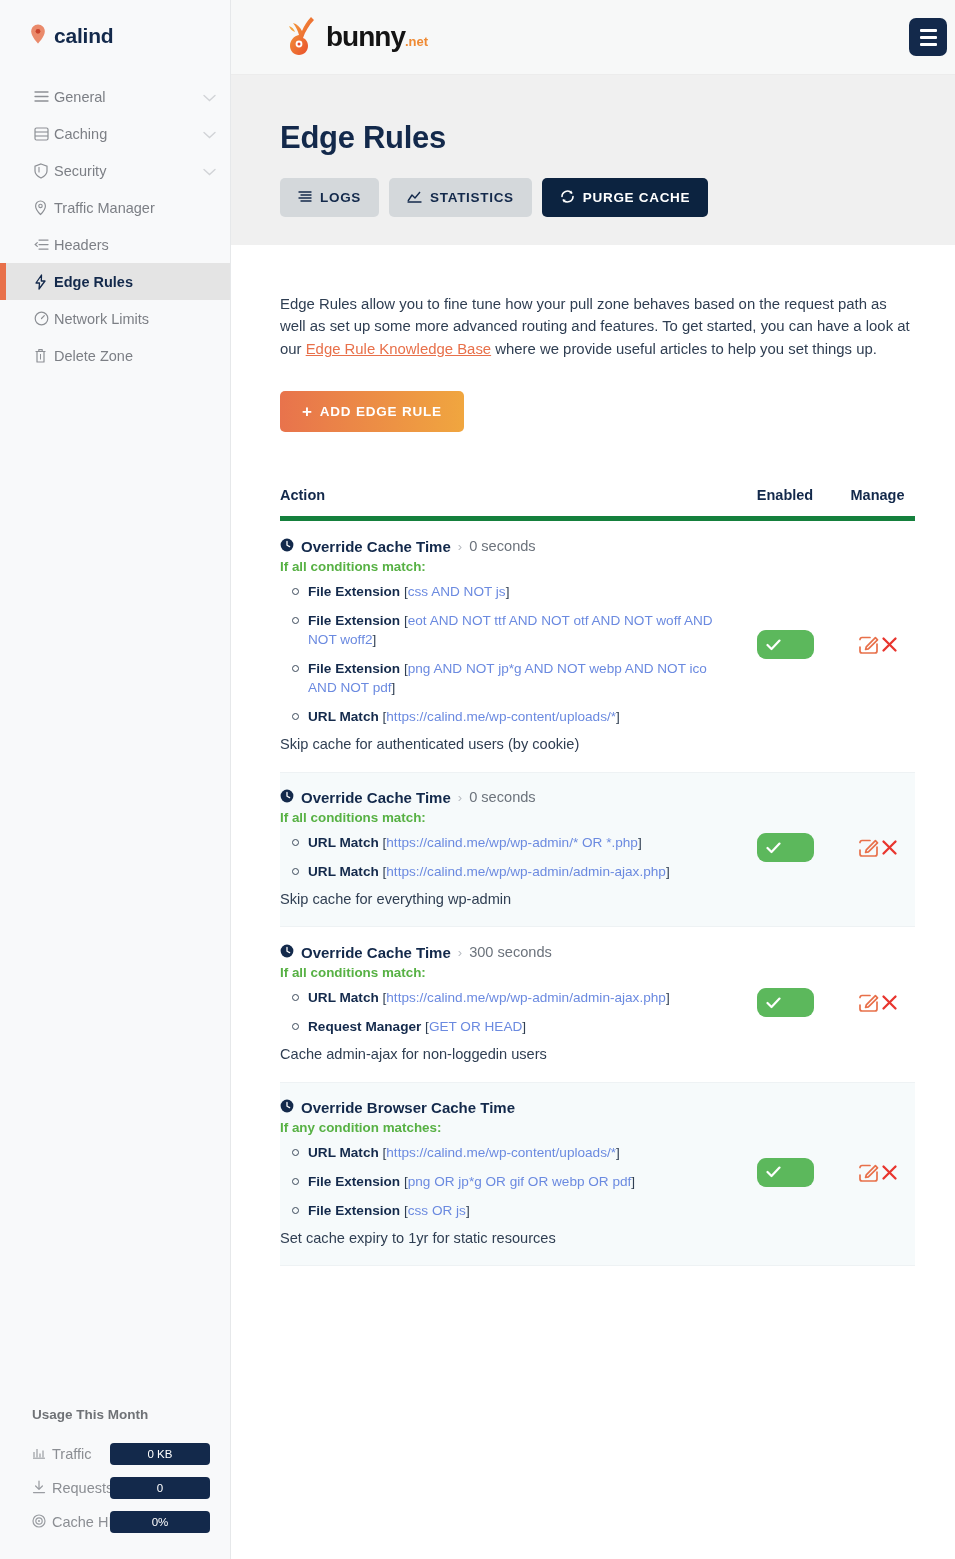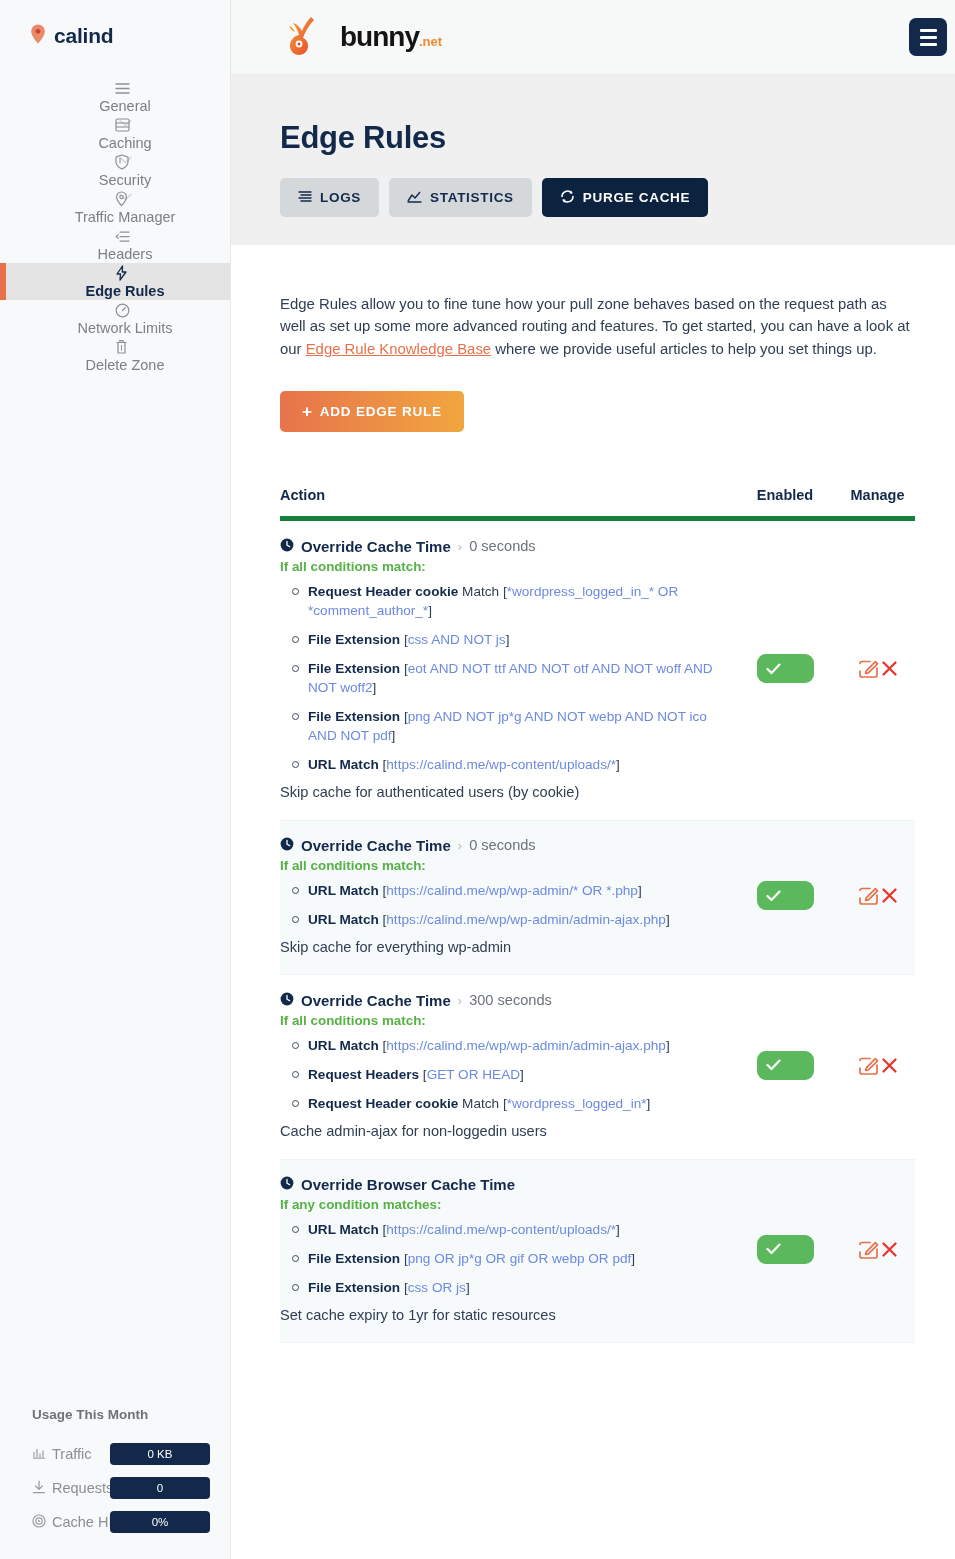--- a/index.html
+++ b/index.html
@@ -30,21 +30,20 @@
     letter-spacing: -0.2px;
   }
   .nav { margin-top: 22px; }
   .nav-item {
     display: flex; align-items: center;
     height: 37px;
     padding-left: 34px; padding-right: 14px;
     color: #7c7f85; font-size: 14.5px;
     position: relative;
     cursor: pointer;
-    flex-direction: column;
   }
   .nav-item .ni-icon { width: 20px; flex: 0 0 20px; display: flex; align-items: center; }
   .nav-item .ni-label { flex: 1 1 auto; white-space: nowrap; }
   .nav-item .ni-chev { flex: 0 0 auto; opacity: .55; }
   .nav-item.active {
     background: #e4e4e4;
     color: #13294b;
     font-weight: bold;
   }
   .nav-item.active::before {
@@ -72,21 +71,21 @@
   }
 
   
   #main { flex: 1 1 auto; position: relative; background: #ffffff; height: 1559px; }
   .topbar {
     height: 75px; background: #f7f8f8;
     display: flex; align-items: center; justify-content: space-between;
     padding: 0 28px 0 49px;
     border-bottom: 1px solid #ececec;
   }
-  .logo-wrap { display: flex; align-items: center; gap: 16px; }
+  .logo-wrap { display: flex; align-items: center; gap: 2px; }
   .hamburger {
     width: 38px; height: 38px; border-radius: 7px; background: #13294b;
     display: flex; flex-direction: column; align-items: center; justify-content: center; gap: 4px;
     cursor: pointer;
   }
   .hamburger span { display: block; width: 17px; height: 3px; background: #ffffff; border-radius: 1px; }
 
   .pagehead {
     background: #f0f0f0;
     padding: 45px 49px 28px 49px;
@@ -449,21 +448,20 @@
                   <span><svg width="14" height="14" viewBox="0 0 14 14">
                       <circle cx="7" cy="7" r="6.4" fill="#13294b"></circle>
                       <polyline points="7,3.4 7,7.2 9.6,8.6" fill="none" stroke="#ffffff" stroke-width="1.3" stroke-linecap="round"></polyline>
                     </svg></span>
                   <span>Override Cache Time</span>
                   <span class="arrow">›</span>
                   <span class="rt-val">0 seconds</span>
                 </div>
                 <div class="rule-match">If all conditions match:</div>
                 <ul class="cond-list">
-                  <li><span class="cond-key">Request Header cookie</span><span class="cond-mid"> Match [</span><span class="cond-val">*wordpress_logged_in_* OR *comment_author_*</span><span class="cond-mid">]</span></li>
                   <li><span class="cond-key">File Extension</span><span class="cond-mid"> [</span><span class="cond-val">css AND NOT js</span><span class="cond-mid">]</span></li>
                   <li><span class="cond-key">File Extension</span><span class="cond-mid"> [</span><span class="cond-val">eot AND NOT ttf AND NOT otf AND NOT woff AND NOT woff2</span><span class="cond-mid">]</span></li>
                   <li><span class="cond-key">File Extension</span><span class="cond-mid"> [</span><span class="cond-val">png AND NOT jp*g AND NOT webp AND NOT ico AND NOT pdf</span><span class="cond-mid">]</span></li>
                   <li><span class="cond-key">URL Match</span><span class="cond-mid"> [</span><span class="cond-val">https://calind.me/wp-content/uploads/*</span><span class="cond-mid">]</span></li>
                 </ul>
                 <div class="rule-desc">Skip cache for authenticated users (by cookie)</div>
               </div>
               <div class="rule-enabled">
                 <div class="toggle">
                   <span>
@@ -541,22 +539,21 @@
                       <circle cx="7" cy="7" r="6.4" fill="#13294b"></circle>
                       <polyline points="7,3.4 7,7.2 9.6,8.6" fill="none" stroke="#ffffff" stroke-width="1.3" stroke-linecap="round"></polyline>
                     </svg></span>
                   <span>Override Cache Time</span>
                   <span class="arrow">›</span>
                   <span class="rt-val">300 seconds</span>
                 </div>
                 <div class="rule-match">If all conditions match:</div>
                 <ul class="cond-list">
                   <li><span class="cond-key">URL Match</span><span class="cond-mid"> [</span><span class="cond-val">https://calind.me/wp/wp-admin/admin-ajax.php</span><span class="cond-mid">]</span></li>
-                  <li><span class="cond-key">Request Headers</span><span class="cond-mid"> [</span><span class="cond-val">GET OR HEAD</span><span class="cond-mid">]</span></li>
-                  <li><span class="cond-key">Request Header cookie</span><span class="cond-mid"> Match [</span><span class="cond-val">*wordpress_logged_in*</span><span class="cond-mid">]</span></li>
+                  <li><span class="cond-key">Request Manager</span><span class="cond-mid"> [</span><span class="cond-val">GET OR HEAD</span><span class="cond-mid">]</span></li>
                 </ul>
                 <div class="rule-desc">Cache admin-ajax for non-loggedin users</div>
               </div>
               <div class="rule-enabled">
                 <div class="toggle">
                   <span>
                     <svg width="15" height="12" viewBox="0 0 15 12">
                       <polyline points="1.5,6 5.5,10 13.5,1.6" fill="none" stroke="#ffffff" stroke-width="2.2" stroke-linecap="round" stroke-linejoin="round"></polyline>
                     </svg>
                   </span>

